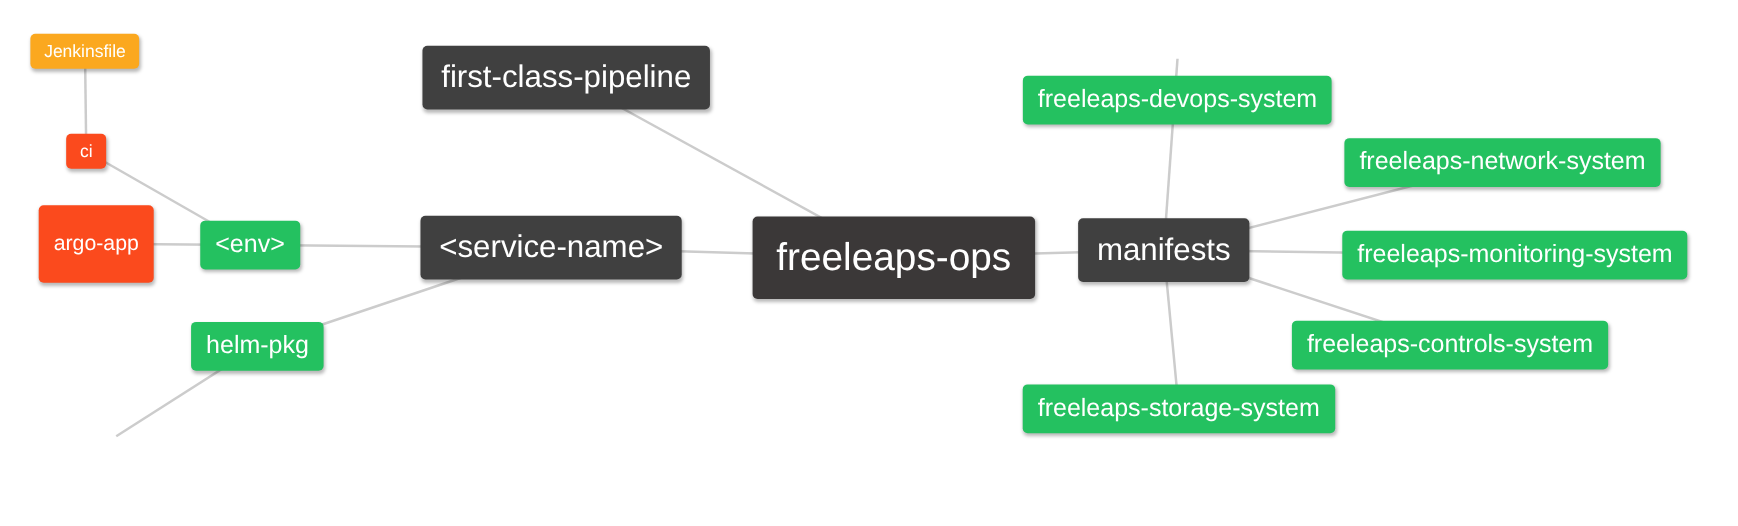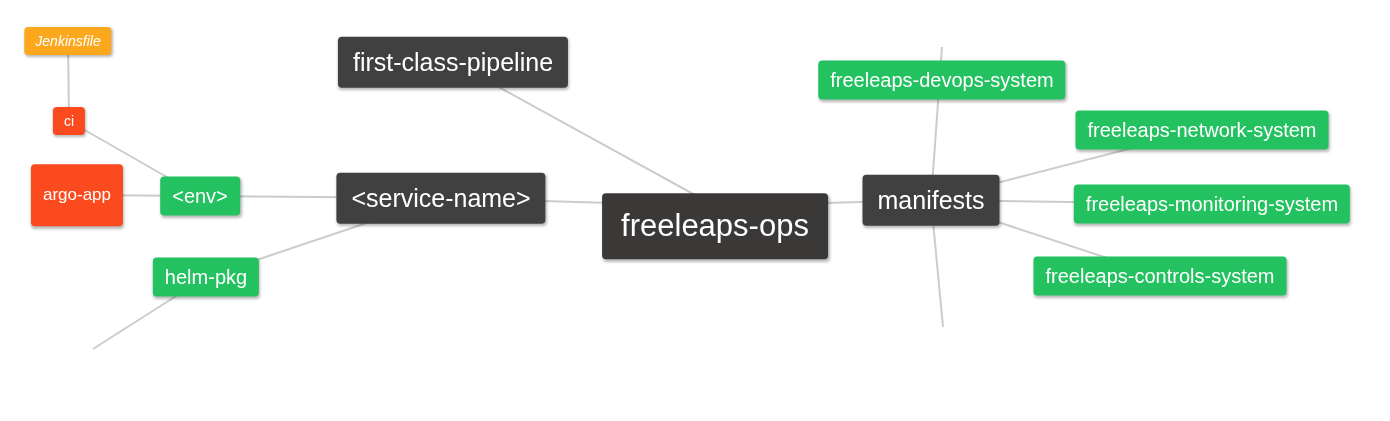--- a/index.html
+++ b/index.html
@@ -20,27 +20,27 @@
     white-space: nowrap;
     text-align: center;
     border-radius: 4px;
     line-height: 1.15;
     box-shadow: 1px 2px 3px rgba(0,0,0,0.28);
     cursor: pointer;
   }
   .c-blue   { background: #404040; }
   .c-green  { background: #24c160; }
   .c-red    { background: #fb4a1d; }
-  .c-orange { background: #fba81f; font-style: italic; }
+  .c-orange { background: #fba81f; }
   .c-dark   { background: #3b3838; }
   .s-xs { font-size: 14px; padding: 6px 11px; }
   .s-sm { font-size: 17px; padding: 21px 12px; }
   .s-md { font-size: 20px; padding: 8px 12px; }
   .s-lg { font-size: 25px; padding: 11px 15px; }
-  .s-xl { font-size: 31px; padding: 15px 19px; margin-top: 20px; }
+  .s-xl { font-size: 31px; padding: 15px 19px; }
 </style>
 </head>
 <body>
 
 <div class="canvas">
 
   <svg class="edge-layer" width="1390" height="421">
     <line x1="68" y1="41" x2="69" y2="121"></line>
     <line x1="69" y1="121" x2="200" y2="196"></line>
     <line x1="77" y1="195" x2="200" y2="196"></line>
@@ -63,14 +63,15 @@
   <div class="node c-green  s-md" style="left:200px; top:196px;">&lt;env&gt;</div>
   <div class="node c-green  s-md" style="left:206px; top:277px;">helm-pkg</div>
   <div class="node c-blue   s-lg" style="left:453px; top:62px;">first-class-pipeline</div>
   <div class="node c-blue   s-lg" style="left:441px; top:198px;">&lt;service-name&gt;</div>
   <div class="node c-dark   s-xl" style="left:715px; top:206px;">freeleaps-ops</div>
   <div class="node c-blue   s-lg" style="left:931px; top:200px;">manifests</div>
   <div class="node c-green  s-md" style="left:942px; top:47px;margin-top:33px;">freeleaps-devops-system</div>
   <div class="node c-green  s-md" style="left:1202px;top:130px;">freeleaps-network-system</div>
   <div class="node c-green  s-md" style="left:1212px;top:204px;">freeleaps-monitoring-system</div>
   <div class="node c-green  s-md" style="left:1160px;top:276px;">freeleaps-controls-system</div>
+  <div class="node c-green  s-md" style="left:943px; top:327px;">freeleaps-storage-system</div>
 
 </div>
 
 </body></html>

